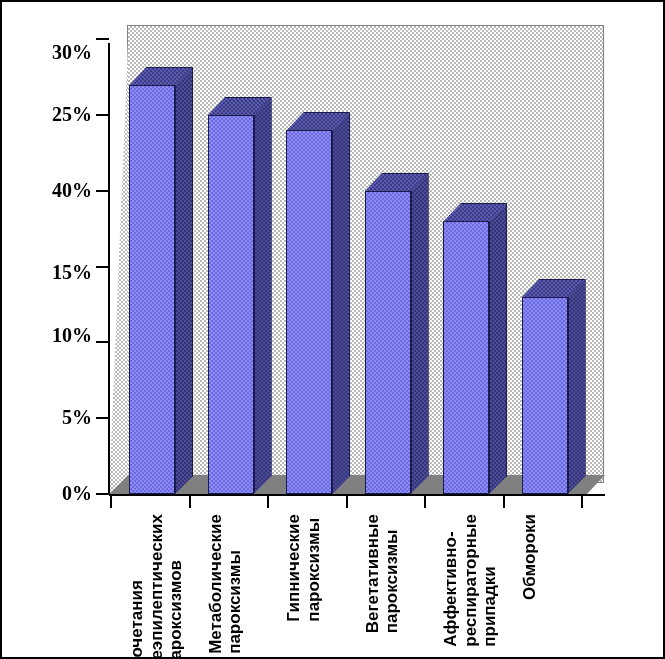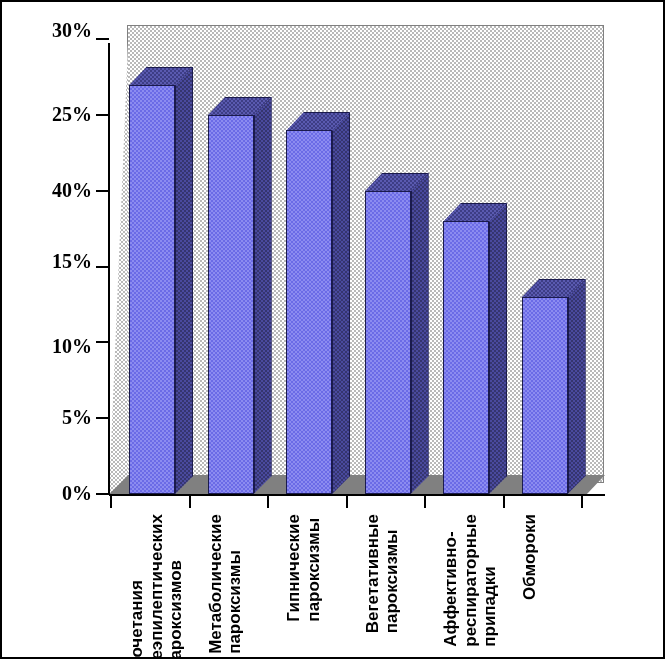--- a/index.html
+++ b/index.html
@@ -206,25 +206,25 @@
       <div class="y-tick" style="top: 415.167px;"></div>
       <div class="y-tick" style="top: 339.333px;"></div>
       <div class="y-tick" style="top: 263.5px;"></div>
       <div class="y-tick" style="top: 187.667px;"></div>
       <div class="y-tick" style="top: 111.833px;"></div>
       <div class="y-tick" style="top: 36px;"></div>
     </div>
   <div id="y-tick-labels">
       <div class="y-tick-label" style="top: 481px;">0%</div>
       <div class="y-tick-label" style="top: 405.167px;">5%</div>
-      <div class="y-tick-label" style="top: 334px;">10%</div>
-      <div class="y-tick-label" style="top: 249px; text-align: right;">15%</div>
+      <div class="y-tick-label" style="top: 323px;">10%</div>
+      <div class="y-tick-label" style="top: 260px; text-align: right;">15%</div>
       <div class="y-tick-label" style="top: 177.667px;">40%</div>
       <div class="y-tick-label" style="top: 101.833px; margin-left: 37px;">25%</div>
-      <div class="y-tick-label" style="top: 18px;">30%</div>
+      <div class="y-tick-label" style="top: 40px;">30%</div>
     </div>
 
   <div id="x-ticks-layer">
       <div class="x-tick" style="left: 108px;"></div>
       <div class="x-tick" style="left: 186.5px;"></div>
       <div class="x-tick" style="left: 265px;"></div>
       <div class="x-tick" style="left: 343.5px;"></div>
       <div class="x-tick" style="left: 422px;"></div>
       <div class="x-tick" style="left: 500.5px;"></div>
       <div class="x-tick" style="left: 579px;"></div>

